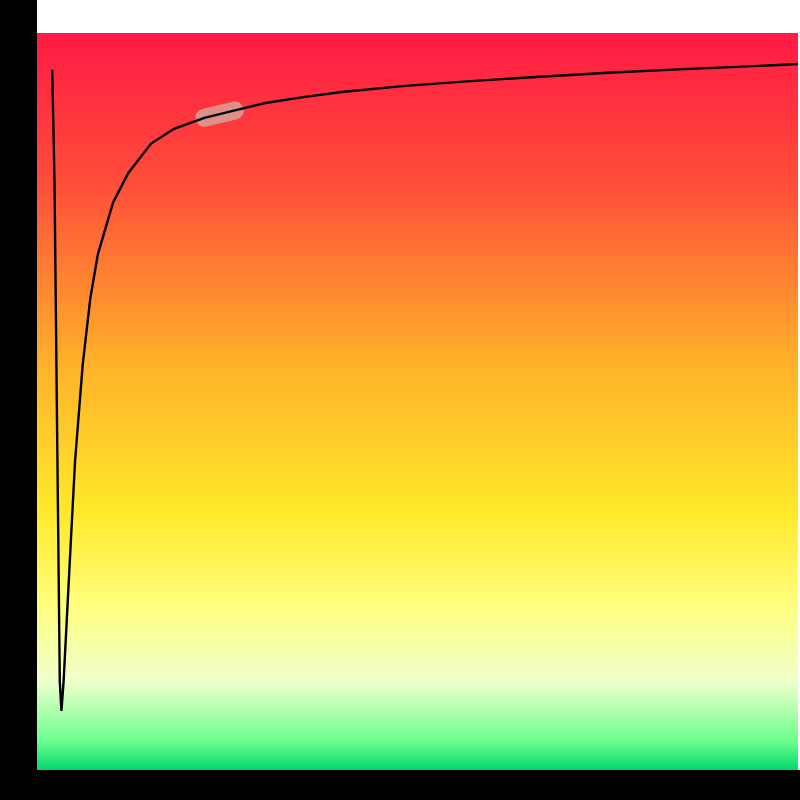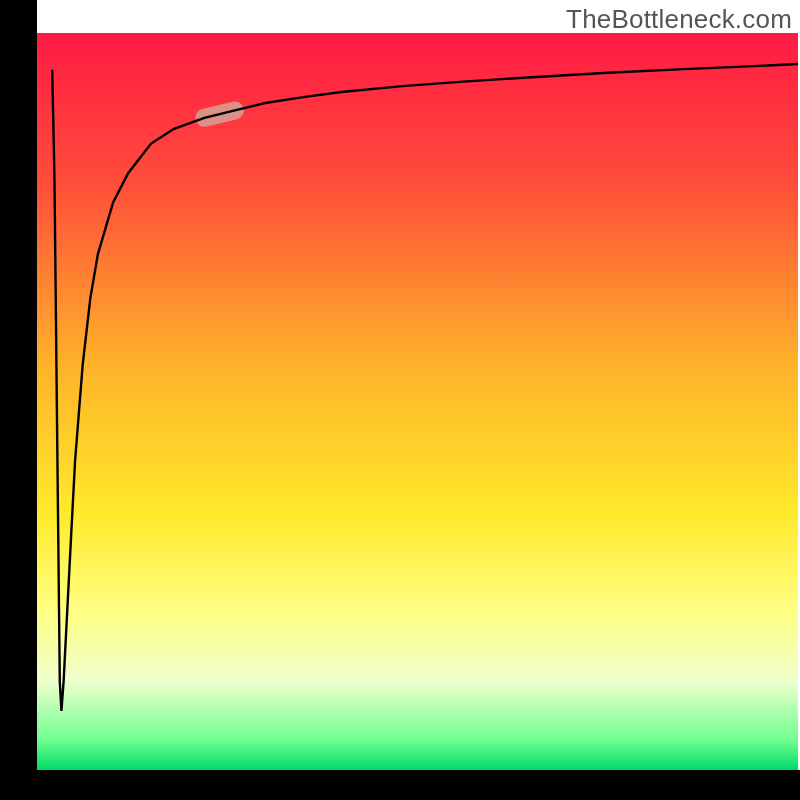--- a/index.html
+++ b/index.html
@@ -27,21 +27,20 @@
   }
   svg {
     display: block;
   }
 </style>
 </head>
 <body>
 
 <div class="chart-container">
 
-  <div class="watermark">TheBottleneck.com</div>
 
   <svg width="800" height="800" viewBox="0 0 800 800">
     <defs>
       <linearGradient id="bg-grad" x1="0" y1="0" x2="0" y2="1">
         <stop offset="0%" stop-color="#ff1a44"></stop>
         <stop offset="20%" stop-color="#ff4c3a"></stop>
         <stop offset="45%" stop-color="#ffb22a"></stop>
         <stop offset="65%" stop-color="#ffe92a"></stop>
         <stop offset="78%" stop-color="#ffff80"></stop>
         <stop offset="88%" stop-color="#eeffcc"></stop>

